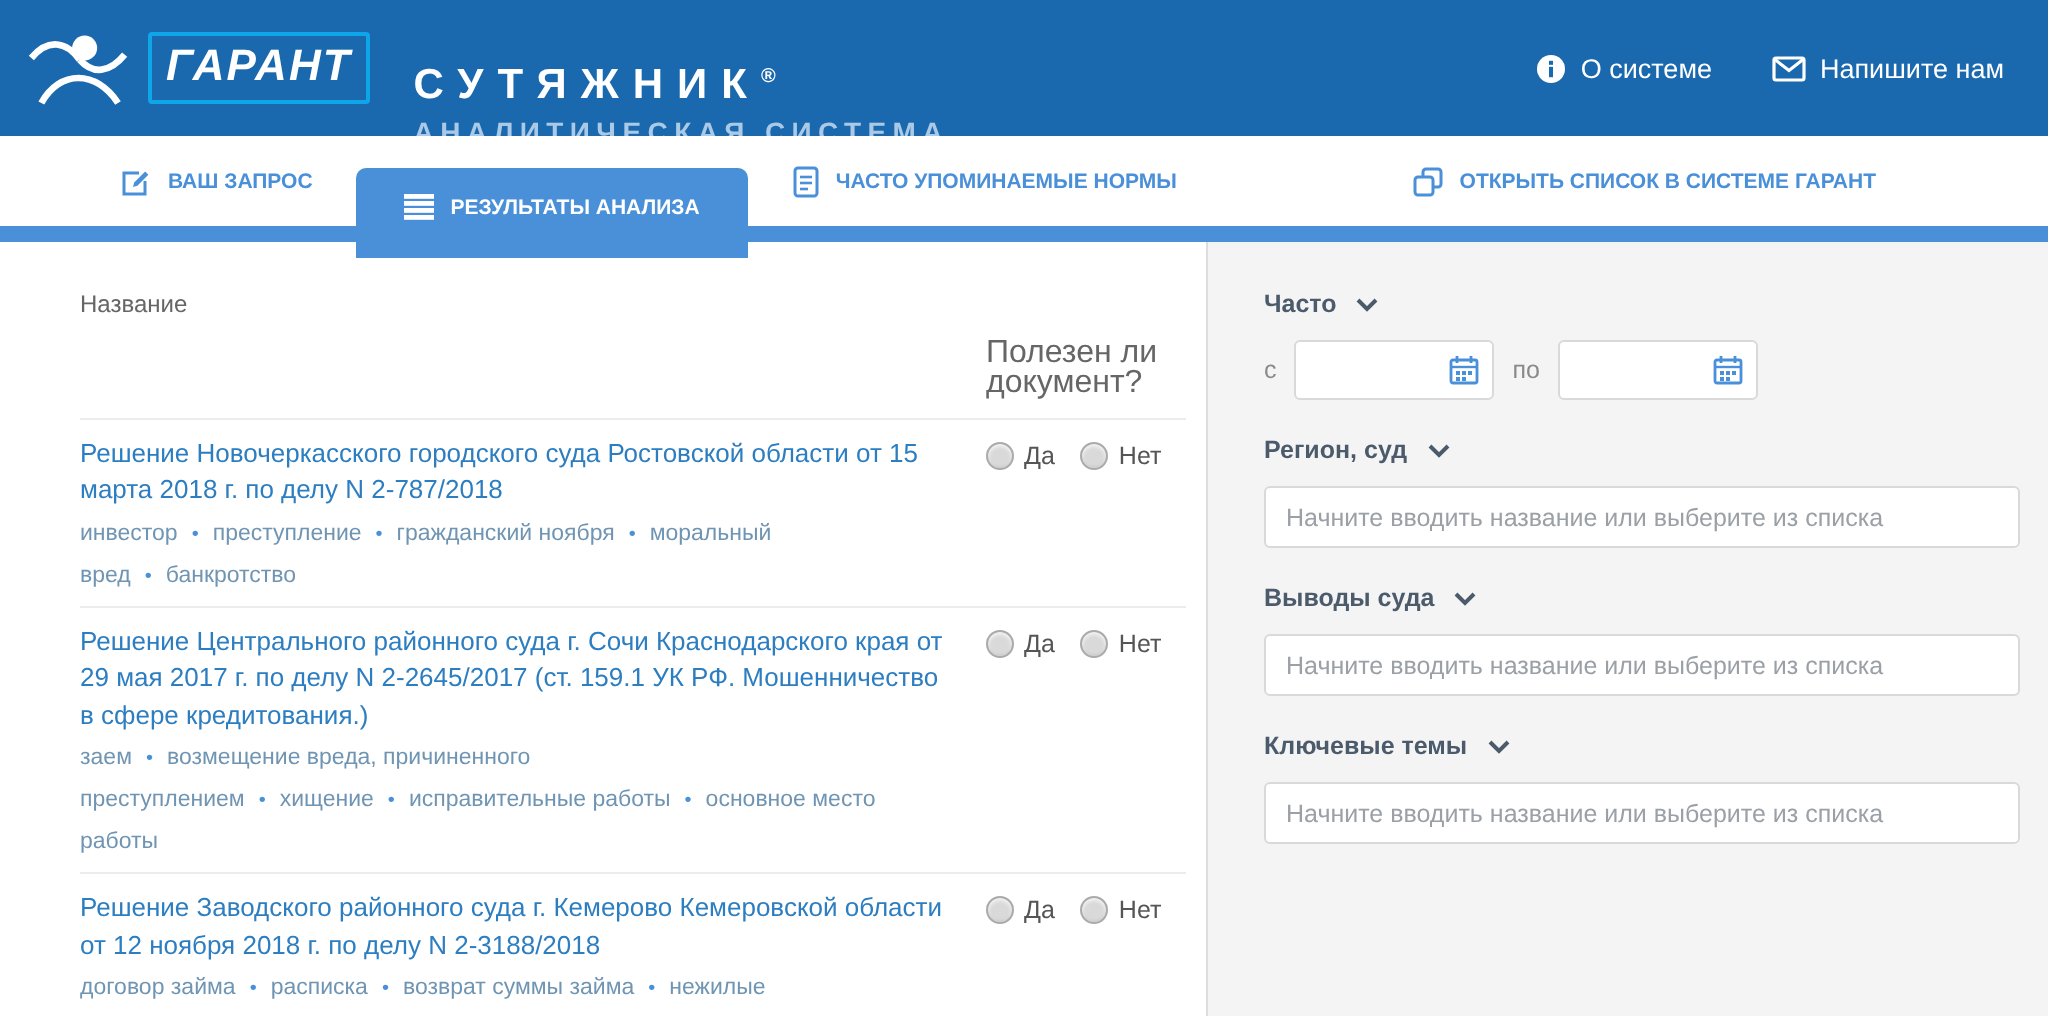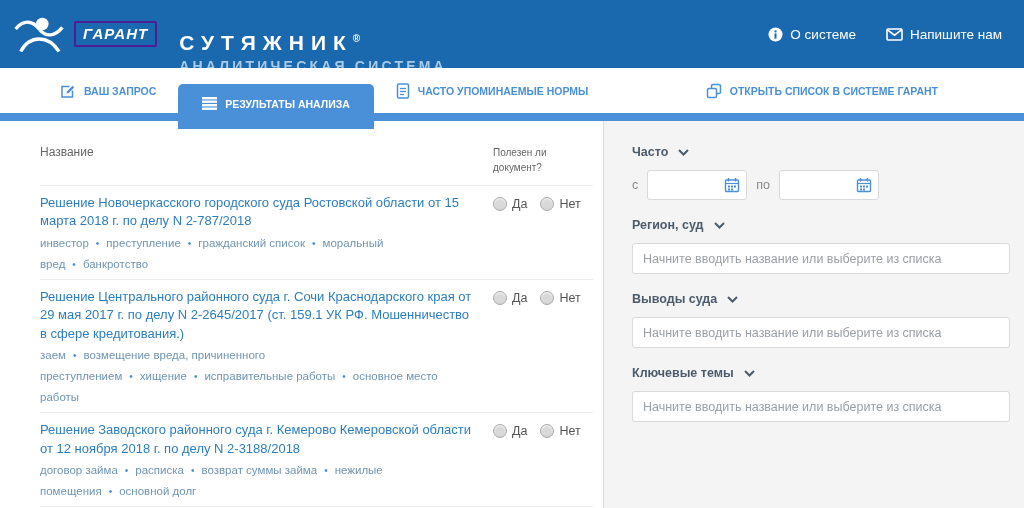--- a/index.html
+++ b/index.html
@@ -2,22 +2,22 @@
 <html lang="ru"><head>
 <meta charset="utf-8">
 <style>
   html,body{margin:0;padding:0;width:1024px;height:508px;overflow:hidden;
     font-family:"Liberation Sans","DejaVu Sans",sans-serif;background:#fff;}
   *{box-sizing:border-box;}
 
   
   .hdr{height:68px;background:#1a68ae;display:flex;align-items:center;color:#fff;}
   .brand{display:flex;align-items:center;gap:10px;padding-left:14px;cursor:pointer;}
-  .garant-box{border:2px solid #4c1d95;border-radius:2px;padding:1px 7px 2px;
-    font-weight:bold;font-style:italic;font-size:15px;letter-spacing:1px;line-height:1.3;}
+  .garant-box{border:2px solid #0ea5e9;border-radius:2px;padding:1px 7px 2px;
+    font-weight:bold;font-style:italic;font-size:22px;letter-spacing:1px;line-height:1.3;}
   .appname{margin-left:22px;margin-top:36px;}
   .appname .t1{font-size:21px;letter-spacing:7px;font-weight:bold;white-space:nowrap;}
   .appname .t1 sup{font-size:10px;letter-spacing:0;}
   .appname .t2{font-size:14px;letter-spacing:3.2px;color:#a9c9e6;margin-top:3px;font-weight:bold;}
   .hdr-links{margin-left:auto;display:flex;align-items:flex-start;gap:30px;padding-right:22px;}
   .hdr-link{display:flex;align-items:center;gap:7px;font-size:13.5px;cursor:pointer;white-space:nowrap;}
 
   
   .tabbar{position:relative;height:53px;background:#fff;}
   .tabbar::after{content:"";position:absolute;left:0;bottom:0;width:100%;height:8px;background:#4a90d9;}
@@ -34,21 +34,21 @@
 
   
   .content{display:flex;height:387px;overflow:hidden;}
   .left{width:603px;background:#fff;padding:24px 10px 0 40px;overflow:hidden;}
   .right{flex:1;background:#f4f4f5;border-left:1px solid #ddder;border-left:1px solid #dddddd;
     padding:24px 16px 0 28px;overflow:hidden;}
 
   
   .cols{display:flex;align-items:flex-start;padding-bottom:10px;justify-content:flex-end;}
   .col-name{flex:1;font-size:12px;color:#666;}
-  .col-useful{width:100px;font-size:10px;color:#666;line-height:15px;}
+  .col-useful{width:100px;font-size:16px;color:#666;line-height:15px;margin-top:24px;}
   .row{display:flex;border-top:1px solid #ececec;padding:8px 0 4px;}
   .row-main{flex:1;padding-right:14px;}
   .row-title{font-size:13px;line-height:1.42;color:#2d7ec0;cursor:pointer;margin-bottom:2px;}
   .row-tags{font-size:11.5px;line-height:21px;color:#7095b3;}
   .tag{cursor:pointer;}
   .tag-sep{color:#4a90d9;margin:0 7px;font-size:10px;}
   .radio-col{width:100px;display:flex;gap:13px;align-items:flex-start;padding-top:3px;}
   .radio-item{display:flex;align-items:center;gap:5px;font-size:12.5px;color:#555;cursor:pointer;}
   .radio-circle{width:14px;height:14px;border-radius:50%;background:#d9d9d9;
     border:1px solid #ababab;box-shadow:inset 0 1px 2px rgba(255,255,255,.8), inset 0 -1px 1px rgba(0,0,0,.06);flex:none;}
@@ -161,21 +161,21 @@
 
   <div class="left">
     <div class="cols">
       <div class="col-name">Название</div>
       <div class="col-useful">Полезен ли документ?</div>
     </div>
     <div id="results-list">
   <div class="row">
     <div class="row-main">
       <div class="row-title">Решение Новочеркасского городского суда Ростовской области от 15 марта 2018 г. по делу N 2-787/2018</div>
-      <div class="row-tags"><span class="tag">инвестор</span><span class="tag-sep">•</span><span class="tag">преступление</span><span class="tag-sep">•</span><span class="tag">гражданский список</span><span class="tag-sep">•</span><span class="tag">моральный вред</span><span class="tag-sep">•</span><span class="tag">банкротство</span></div>
+      <div class="row-tags"><span class="tag">инвестор</span><span class="tag-sep">•</span><span class="tag">преступление</span><span class="tag-sep">•</span><span class="tag">гражданский ноября</span><span class="tag-sep">•</span><span class="tag">моральный вред</span><span class="tag-sep">•</span><span class="tag">банкротство</span></div>
     </div>
     <div class="radio-col">
       <span class="radio-item">
         <span class="radio-circle"></span>
         <span>Да</span>
       </span>
       <span class="radio-item">
         <span class="radio-circle"></span>
         <span>Нет</span>
       </span>

